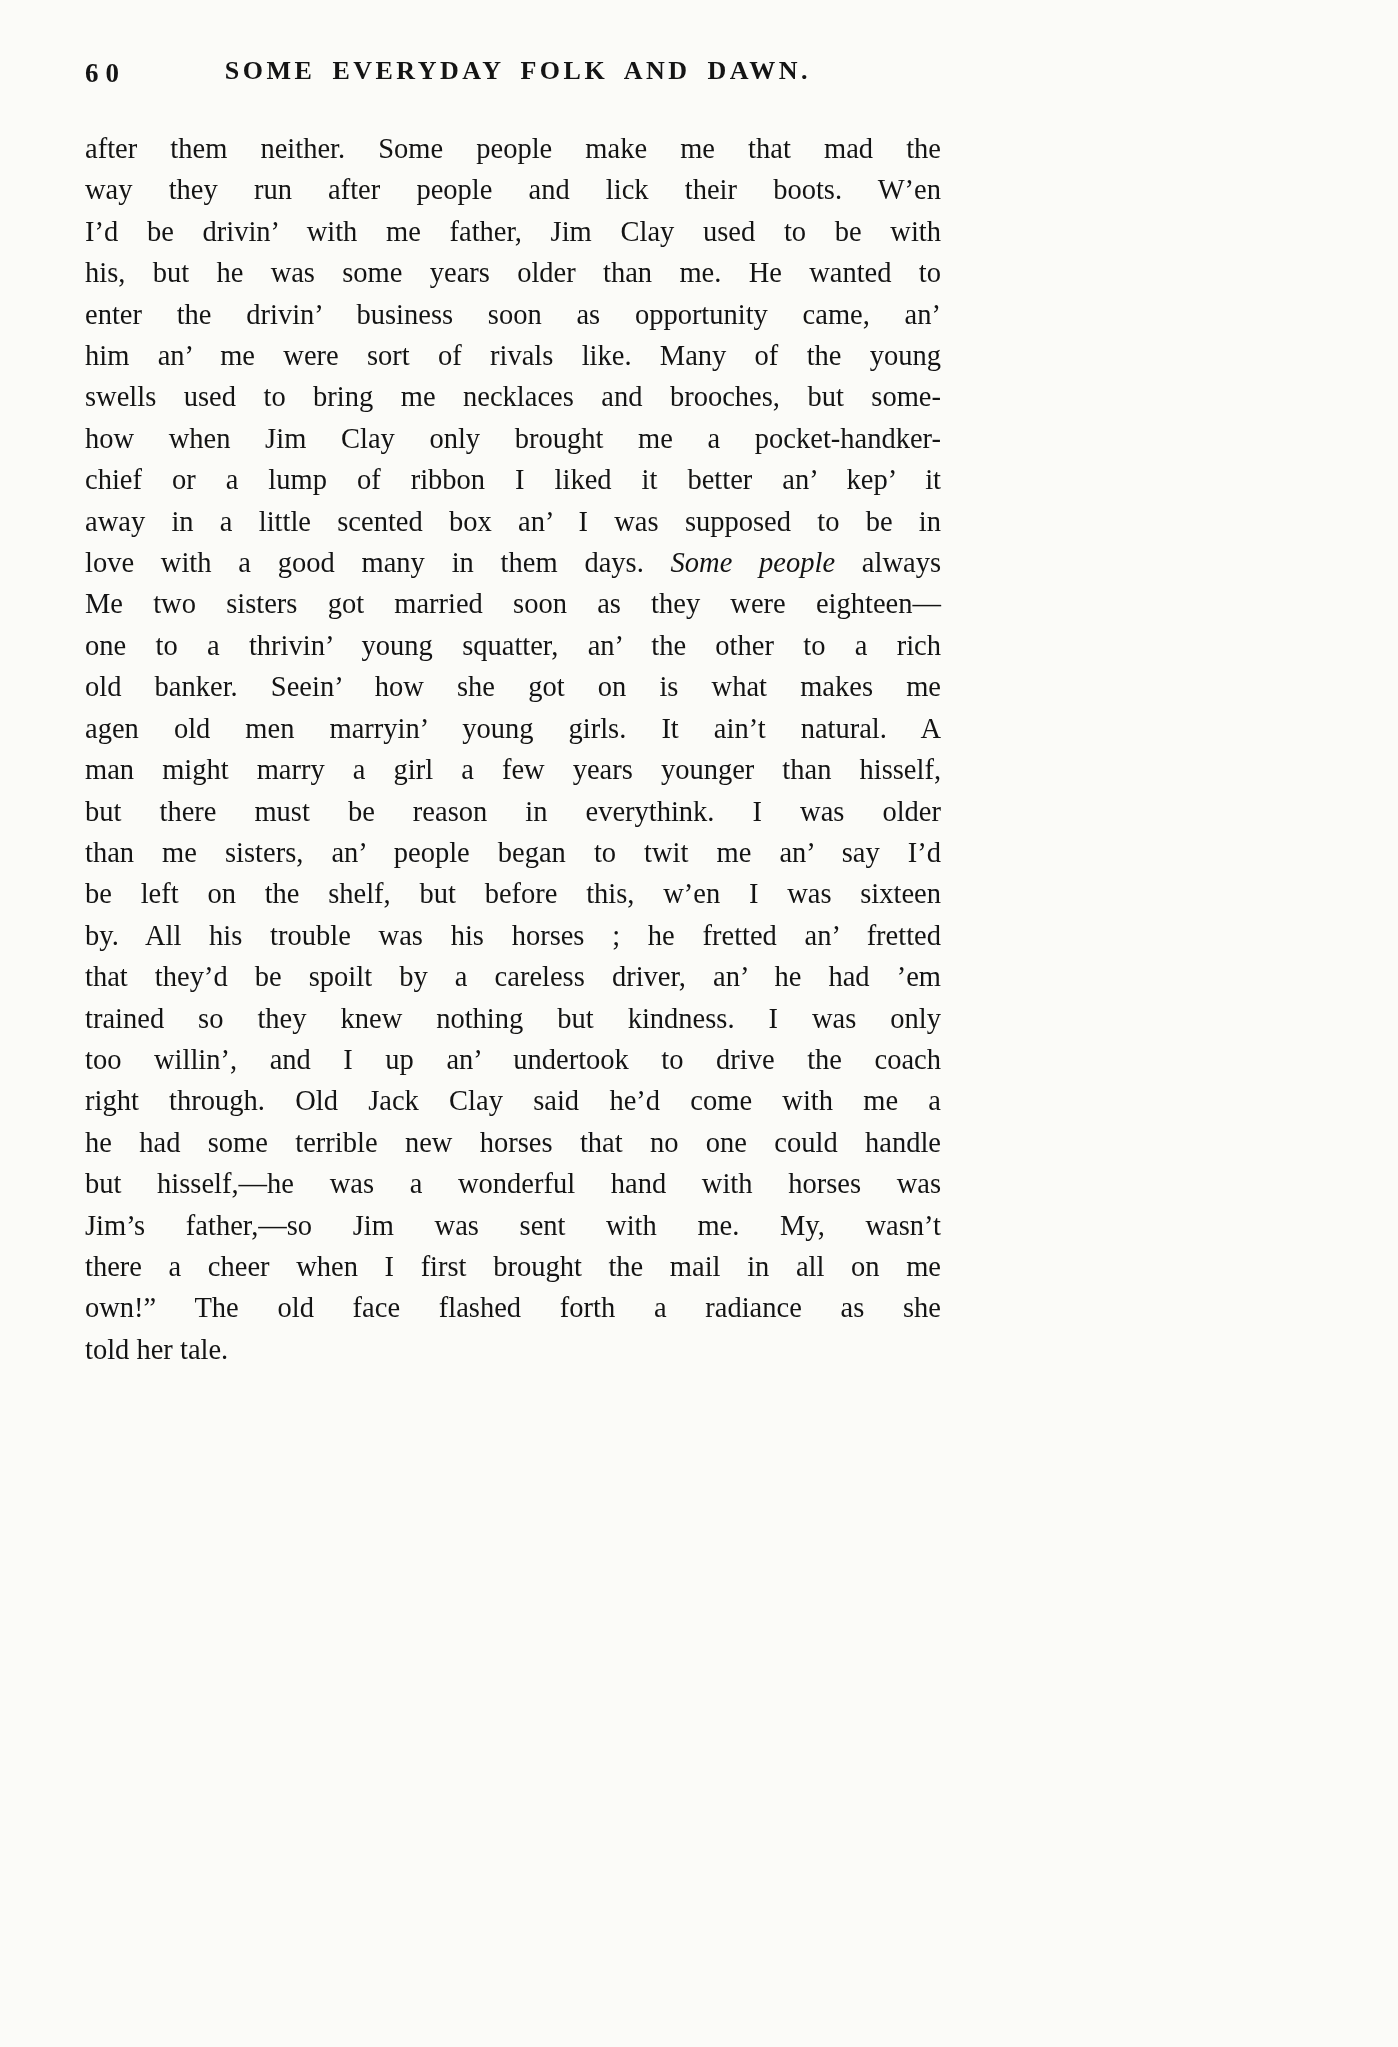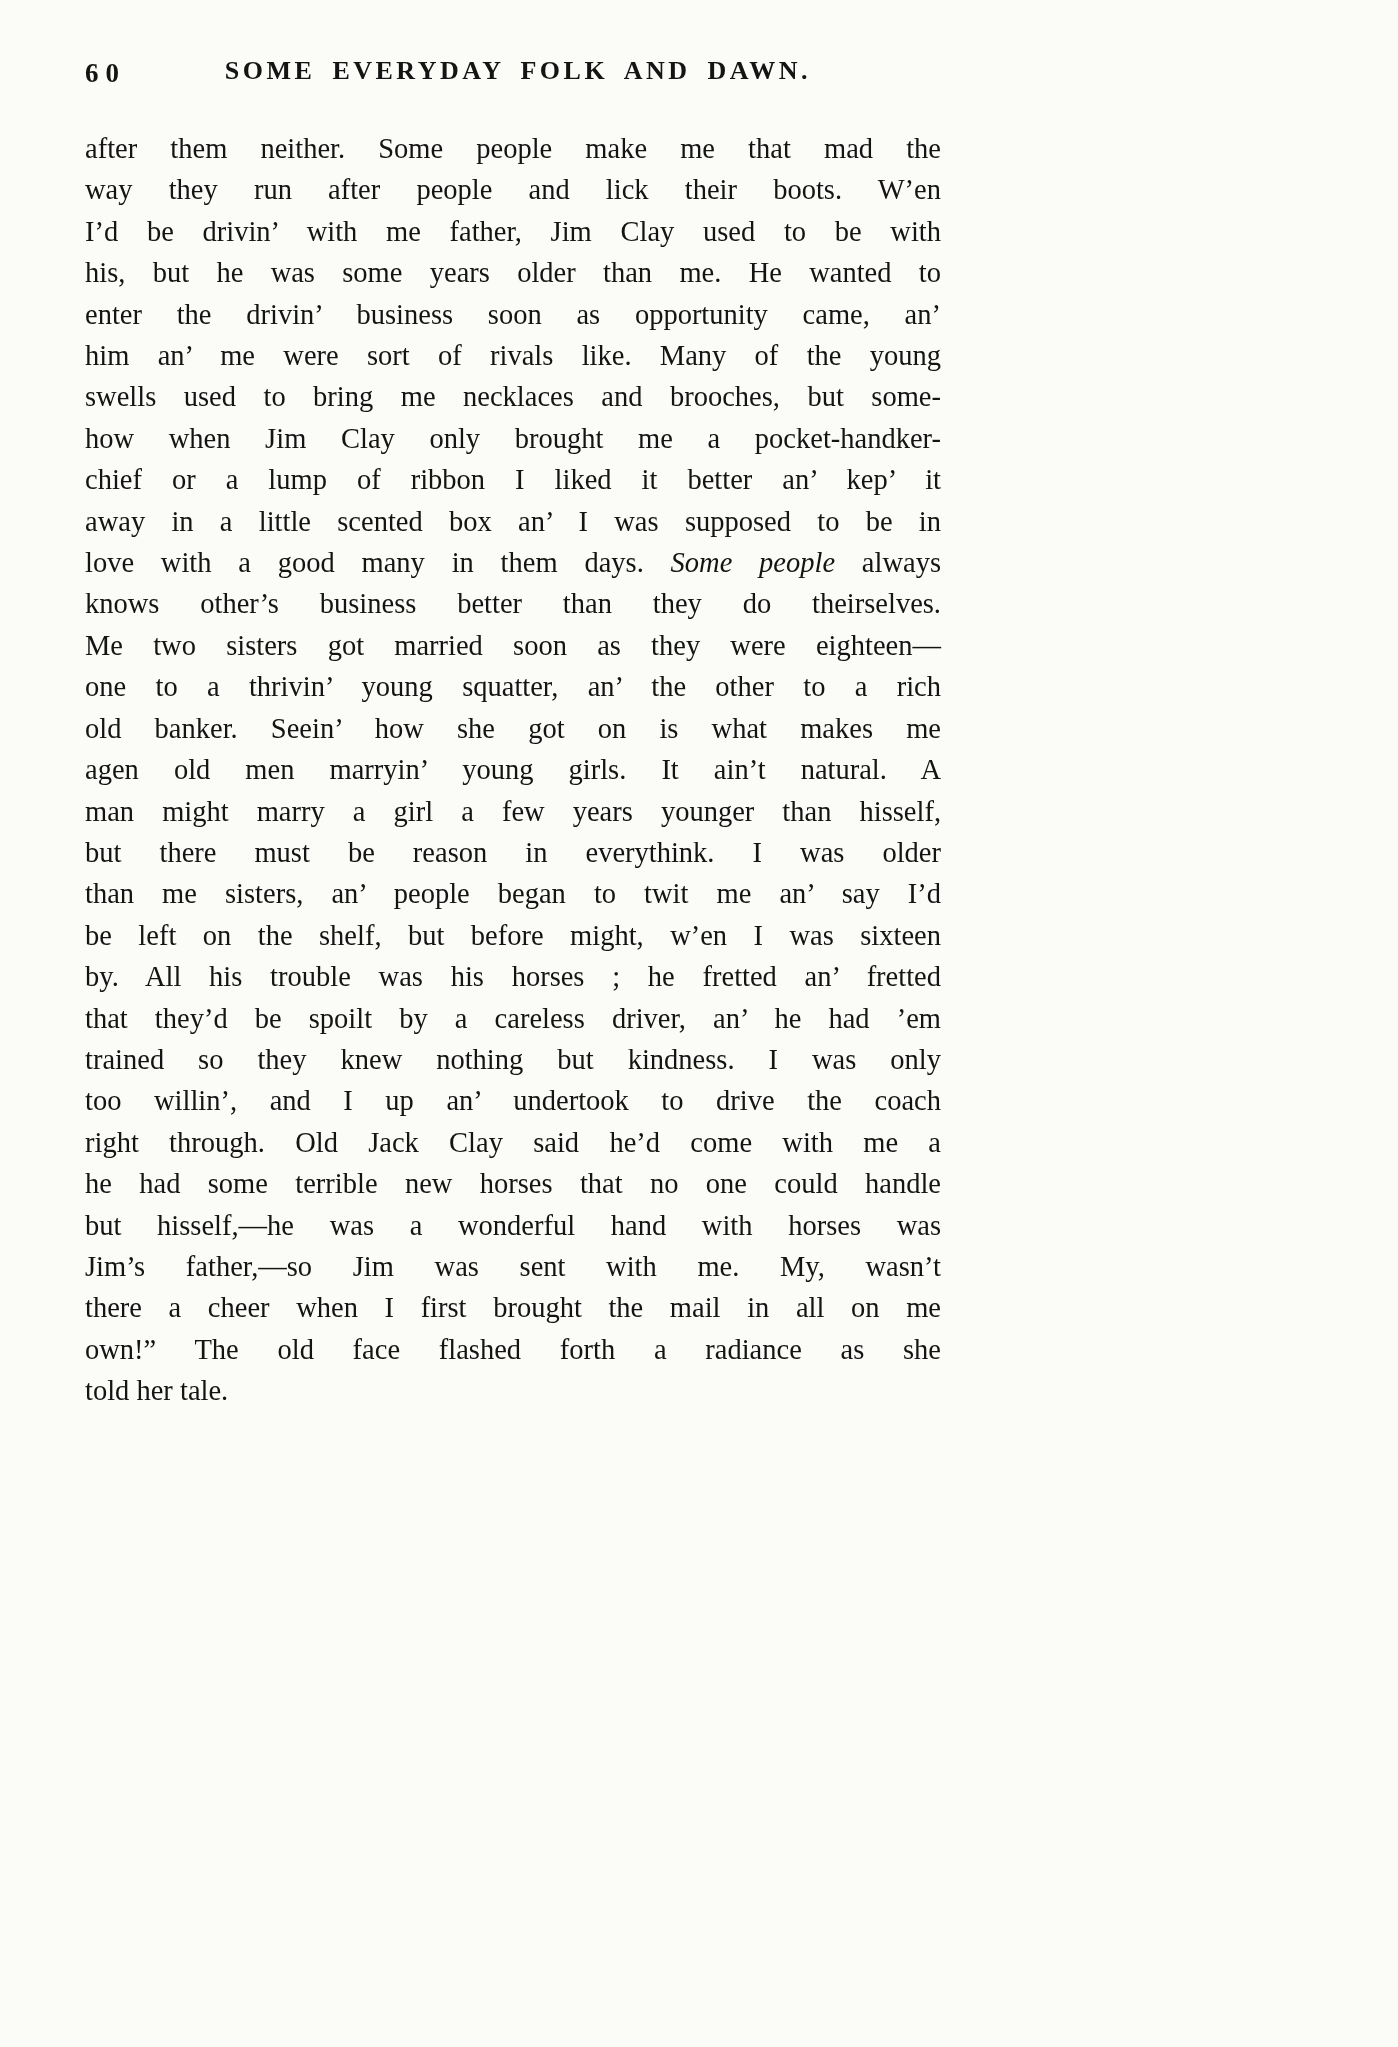--- a/index.html
+++ b/index.html
@@ -80,29 +80,28 @@
       <div class="line"><span>way they run after people and lick their boots. W’en</span></div>
       <div class="line"><span>I’d be drivin’ with me father, Jim Clay used to be with</span></div>
       <div class="line"><span>his, but he was some years older than me. He wanted to</span></div>
       <div class="line"><span>enter the drivin’ business soon as opportunity came, an’</span></div>
       <div class="line"><span>him an’ me were sort of rivals like. Many of the young</span></div>
       <div class="line"><span>swells used to bring me necklaces and brooches, but some-</span></div>
       <div class="line"><span>how when Jim Clay only brought me a pocket-handker-</span></div>
       <div class="line"><span>chief or a lump of ribbon I liked it better an’ kep’ it</span></div>
       <div class="line"><span>away in a little scented box an’ I was supposed to be in</span></div>
       <div class="line"><span>love with a good many in them days. </span><span class="italic">Some people</span><span> always</span></div>
-      <div class="line"><span>knows other’s business better than they do theirselves.</span></div>
       <div class="line"><span>Me two sisters got married soon as they were eighteen—</span></div>
       <div class="line"><span>one to a thrivin’ young squatter, an’ the other to a rich</span></div>
       <div class="line"><span>old banker. Seein’ how she got on is what makes me</span></div>
       <div class="line"><span>agen old men marryin’ young girls. It ain’t natural. A</span></div>
       <div class="line"><span>man might marry a girl a few years younger than hisself,</span></div>
       <div class="line"><span>but there must be reason in everythink. I was older</span></div>
       <div class="line"><span>than me sisters, an’ people began to twit me an’ say I’d</span></div>
-      <div class="line"><span>be left on the shelf, but before might, w’en I was sixteen</span></div>
+      <div class="line"><span>be left on the shelf, but before this, w’en I was sixteen</span></div>
       <div class="line"><span>by. All his trouble was his horses ; he fretted an’ fretted</span></div>
       <div class="line"><span>that they’d be spoilt by a careless driver, an’ he had ’em</span></div>
       <div class="line"><span>trained so they knew nothing but kindness. I was only</span></div>
       <div class="line"><span>too willin’, and I up an’ undertook to drive the coach</span></div>
       <div class="line"><span>right through. Old Jack Clay said he’d come with me a</span></div>
       <div class="line"><span>he had some terrible new horses that no one could handle</span></div>
       <div class="line"><span>but hisself,—he was a wonderful hand with horses was</span></div>
       <div class="line"><span>Jim’s father,—so Jim was sent with me. My, wasn’t</span></div>
       <div class="line"><span>there a cheer when I first brought the mail in all on me</span></div>
       <div class="line"><span>own!” The old face flashed forth a radiance as she</span></div>

